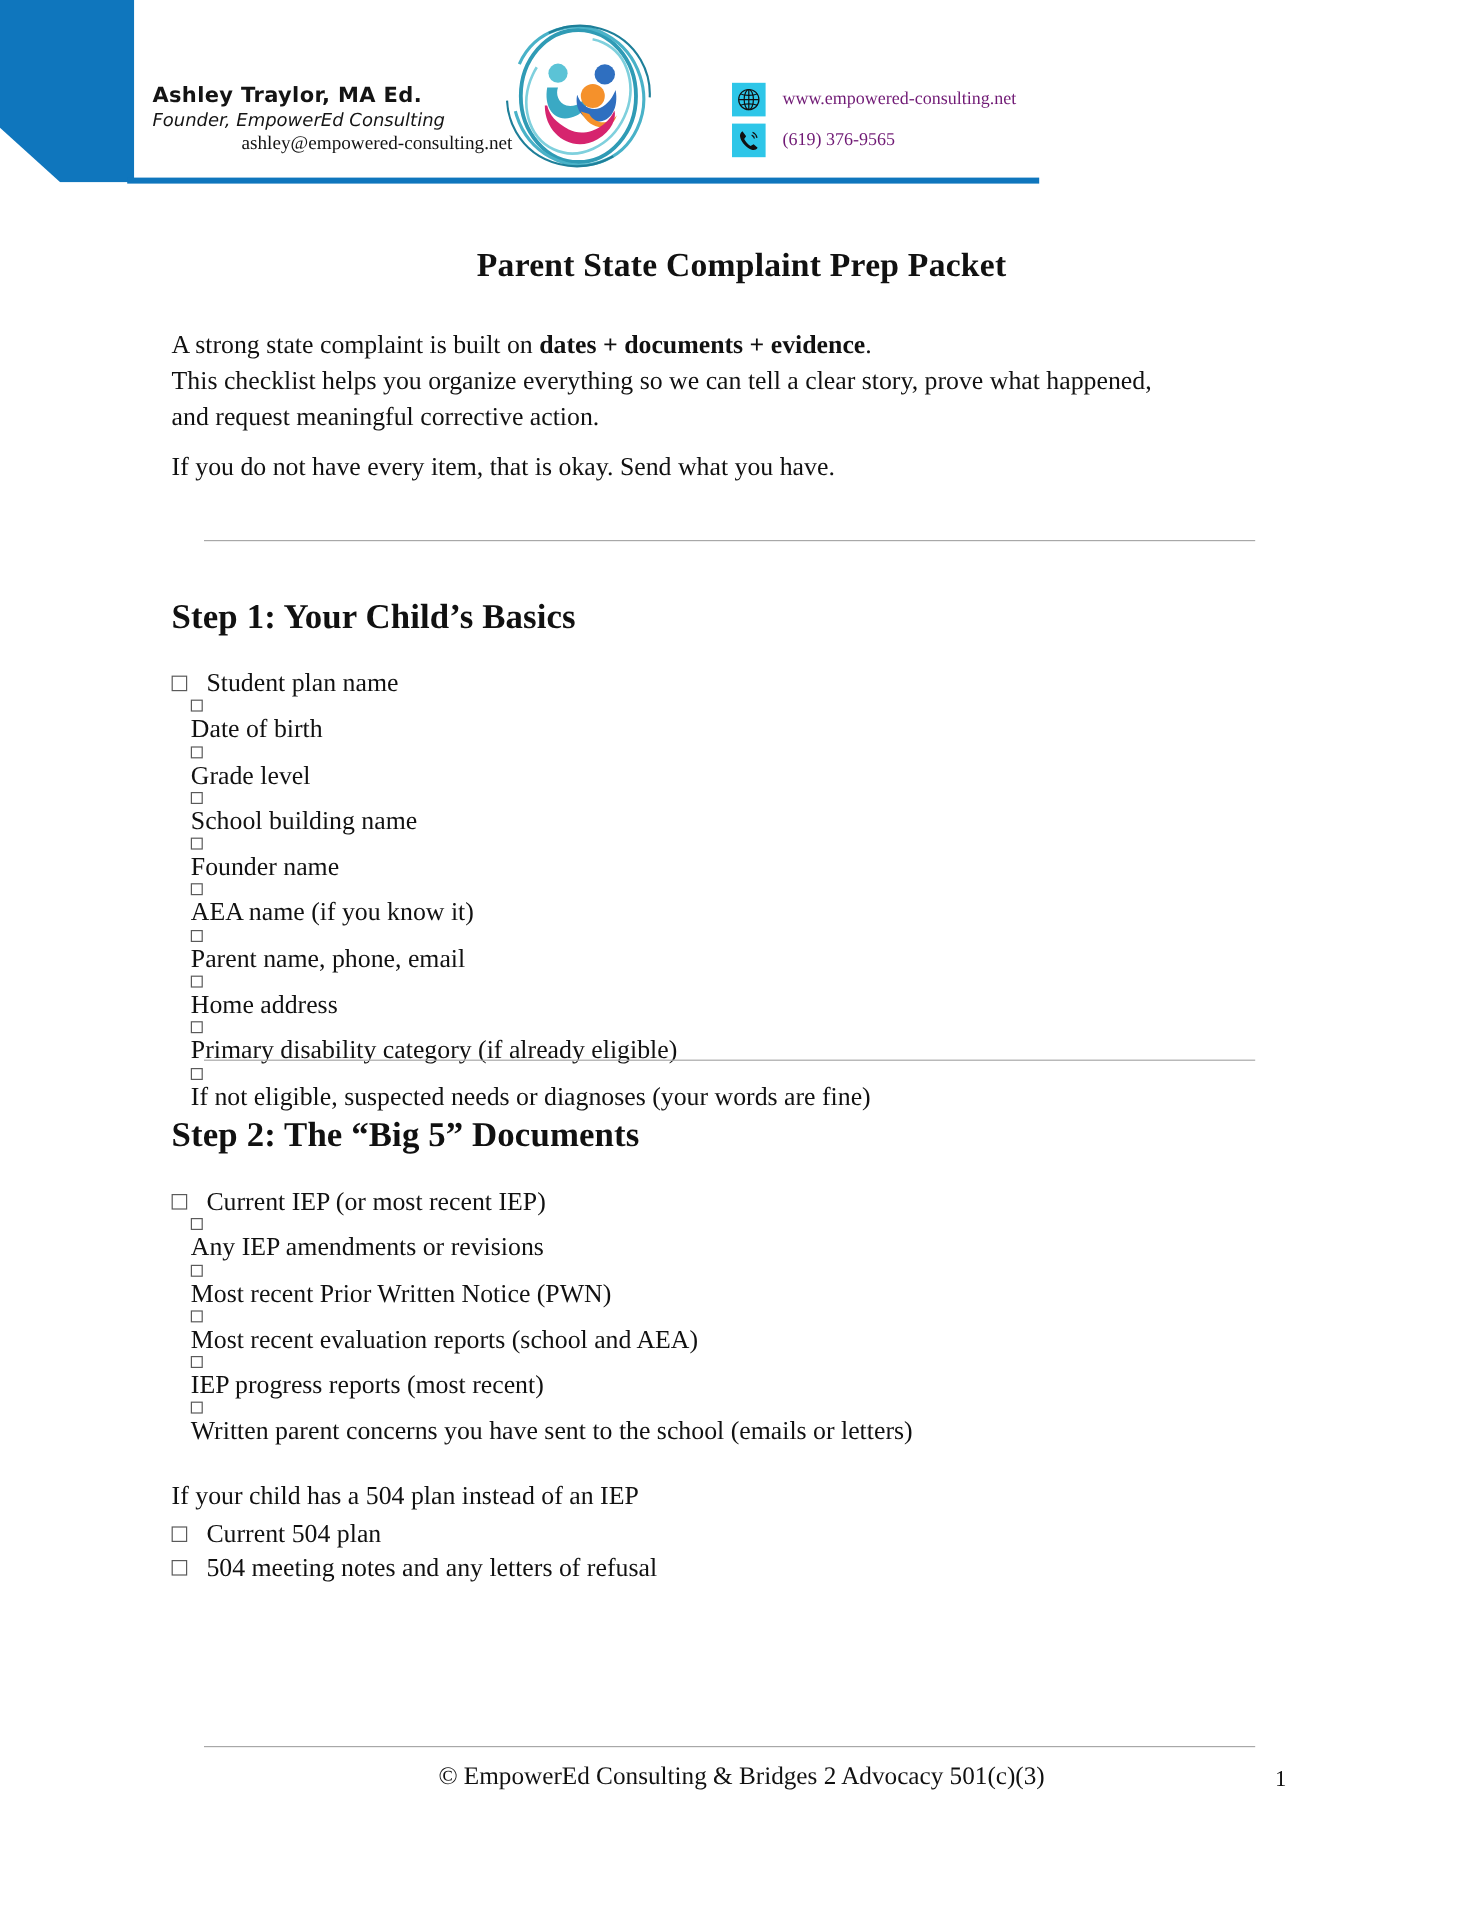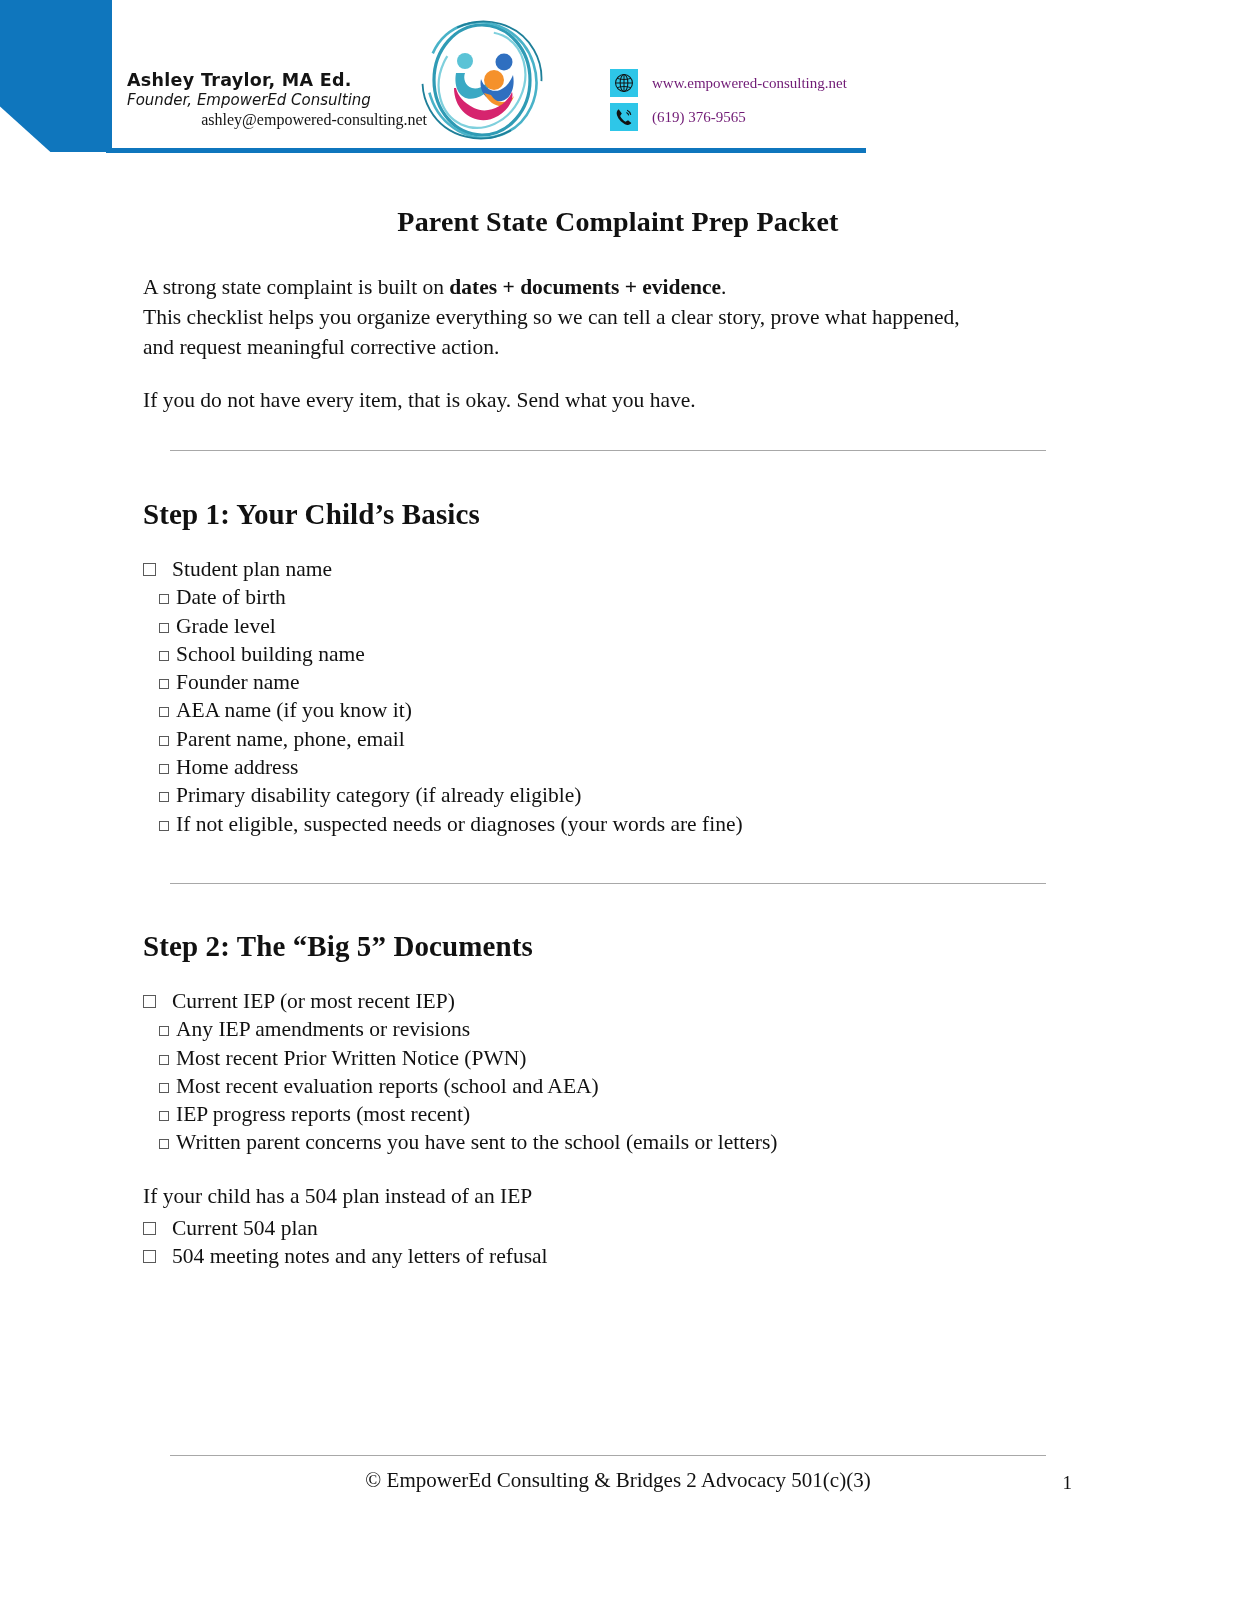--- a/index.html
+++ b/index.html
@@ -122,21 +122,21 @@
 
   .intro {
     position: absolute;
     left: 143px;
     top: 272px;
     width: 905px;
     font-size: 21.5px;
     line-height: 30px;
   }
   .intro .second-para {
-    margin-top: 23px;
+    margin-top: 12px;
   }
   .intro b { font-weight: bold; }
 
   .rule {
     position: absolute;
     left: 170px;
     width: 876px;
     height: 1px;
     background: #a8a8a8;
   }
@@ -170,21 +170,21 @@
     background: transparent;
   }
   
   .check-item.lead { padding-left: 0; }
   .check-item.lead .box {
     width: 13px; height: 13px;
     margin-right: 16px;
     margin-left: 0;
   }
   
-  .check-item.sub { padding-left: 16px; }
+  .check-item.sub { padding-left: 16px; flex-direction: column; }
   .check-item.sub .box {
     width: 10px; height: 10px;
     margin-right: 7px;
   }
 
   .note-line {
     font-size: 21.5px;
     line-height: 28.3px;
     margin-top: 25px;
   }

